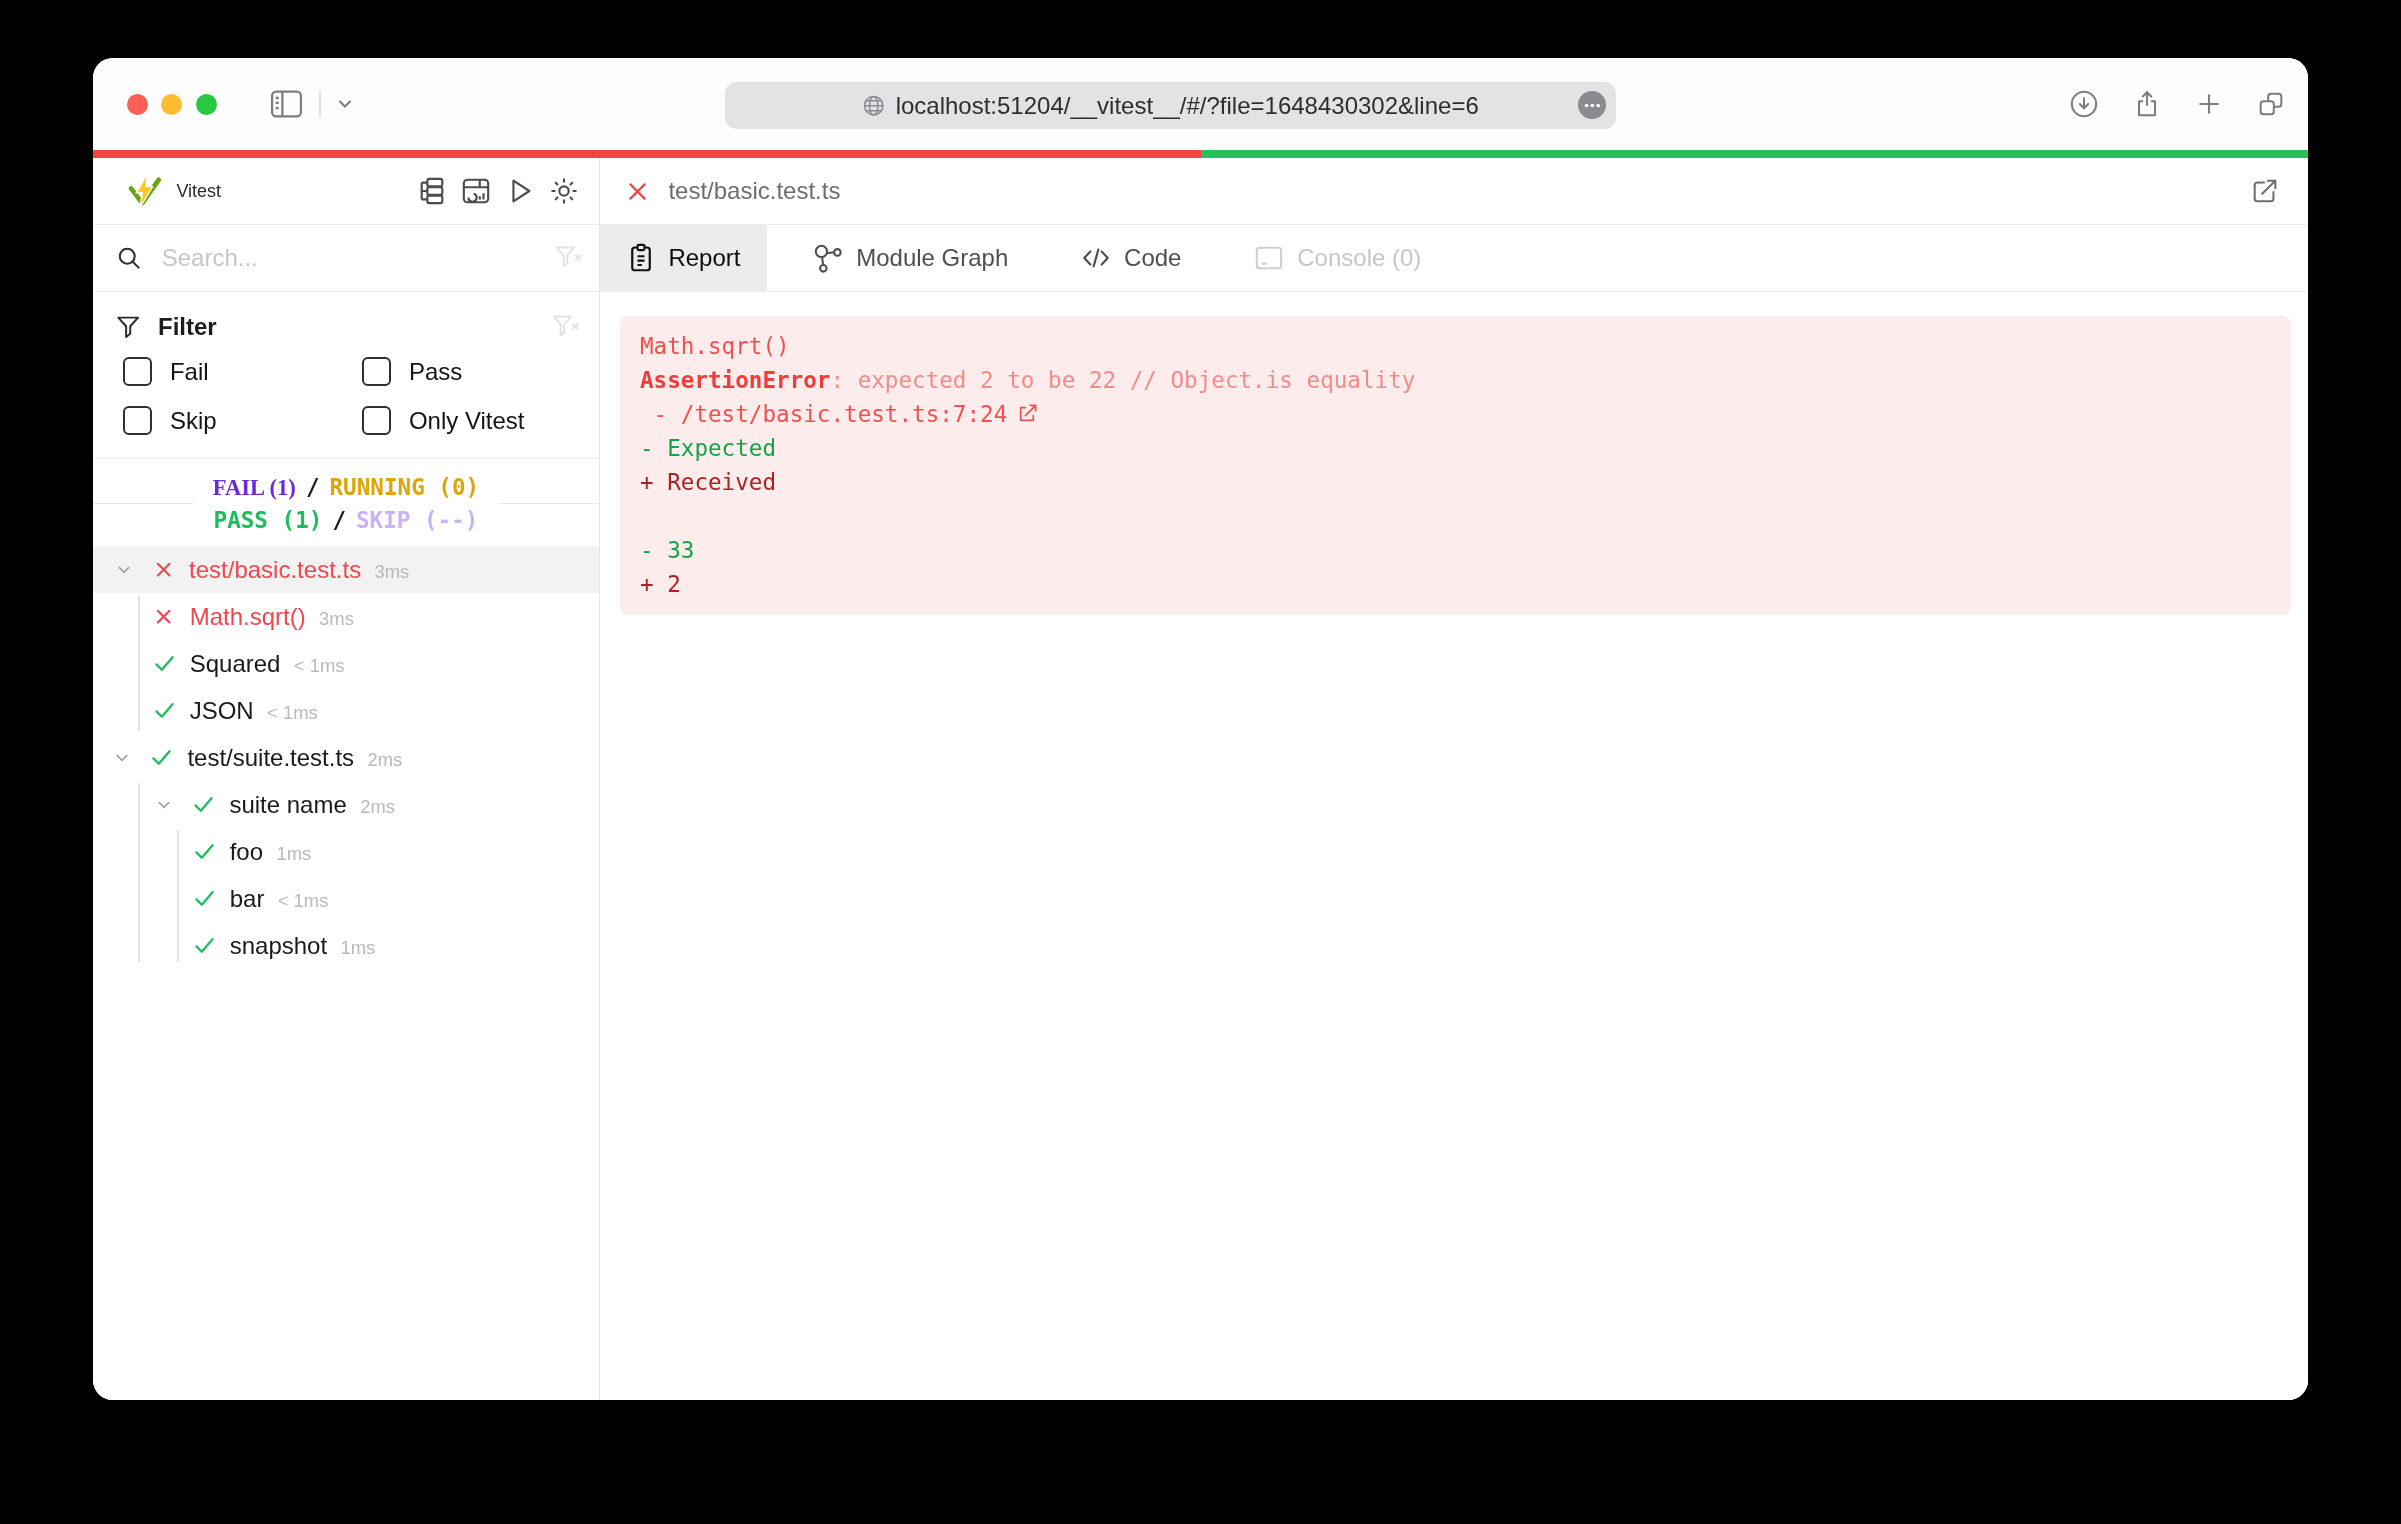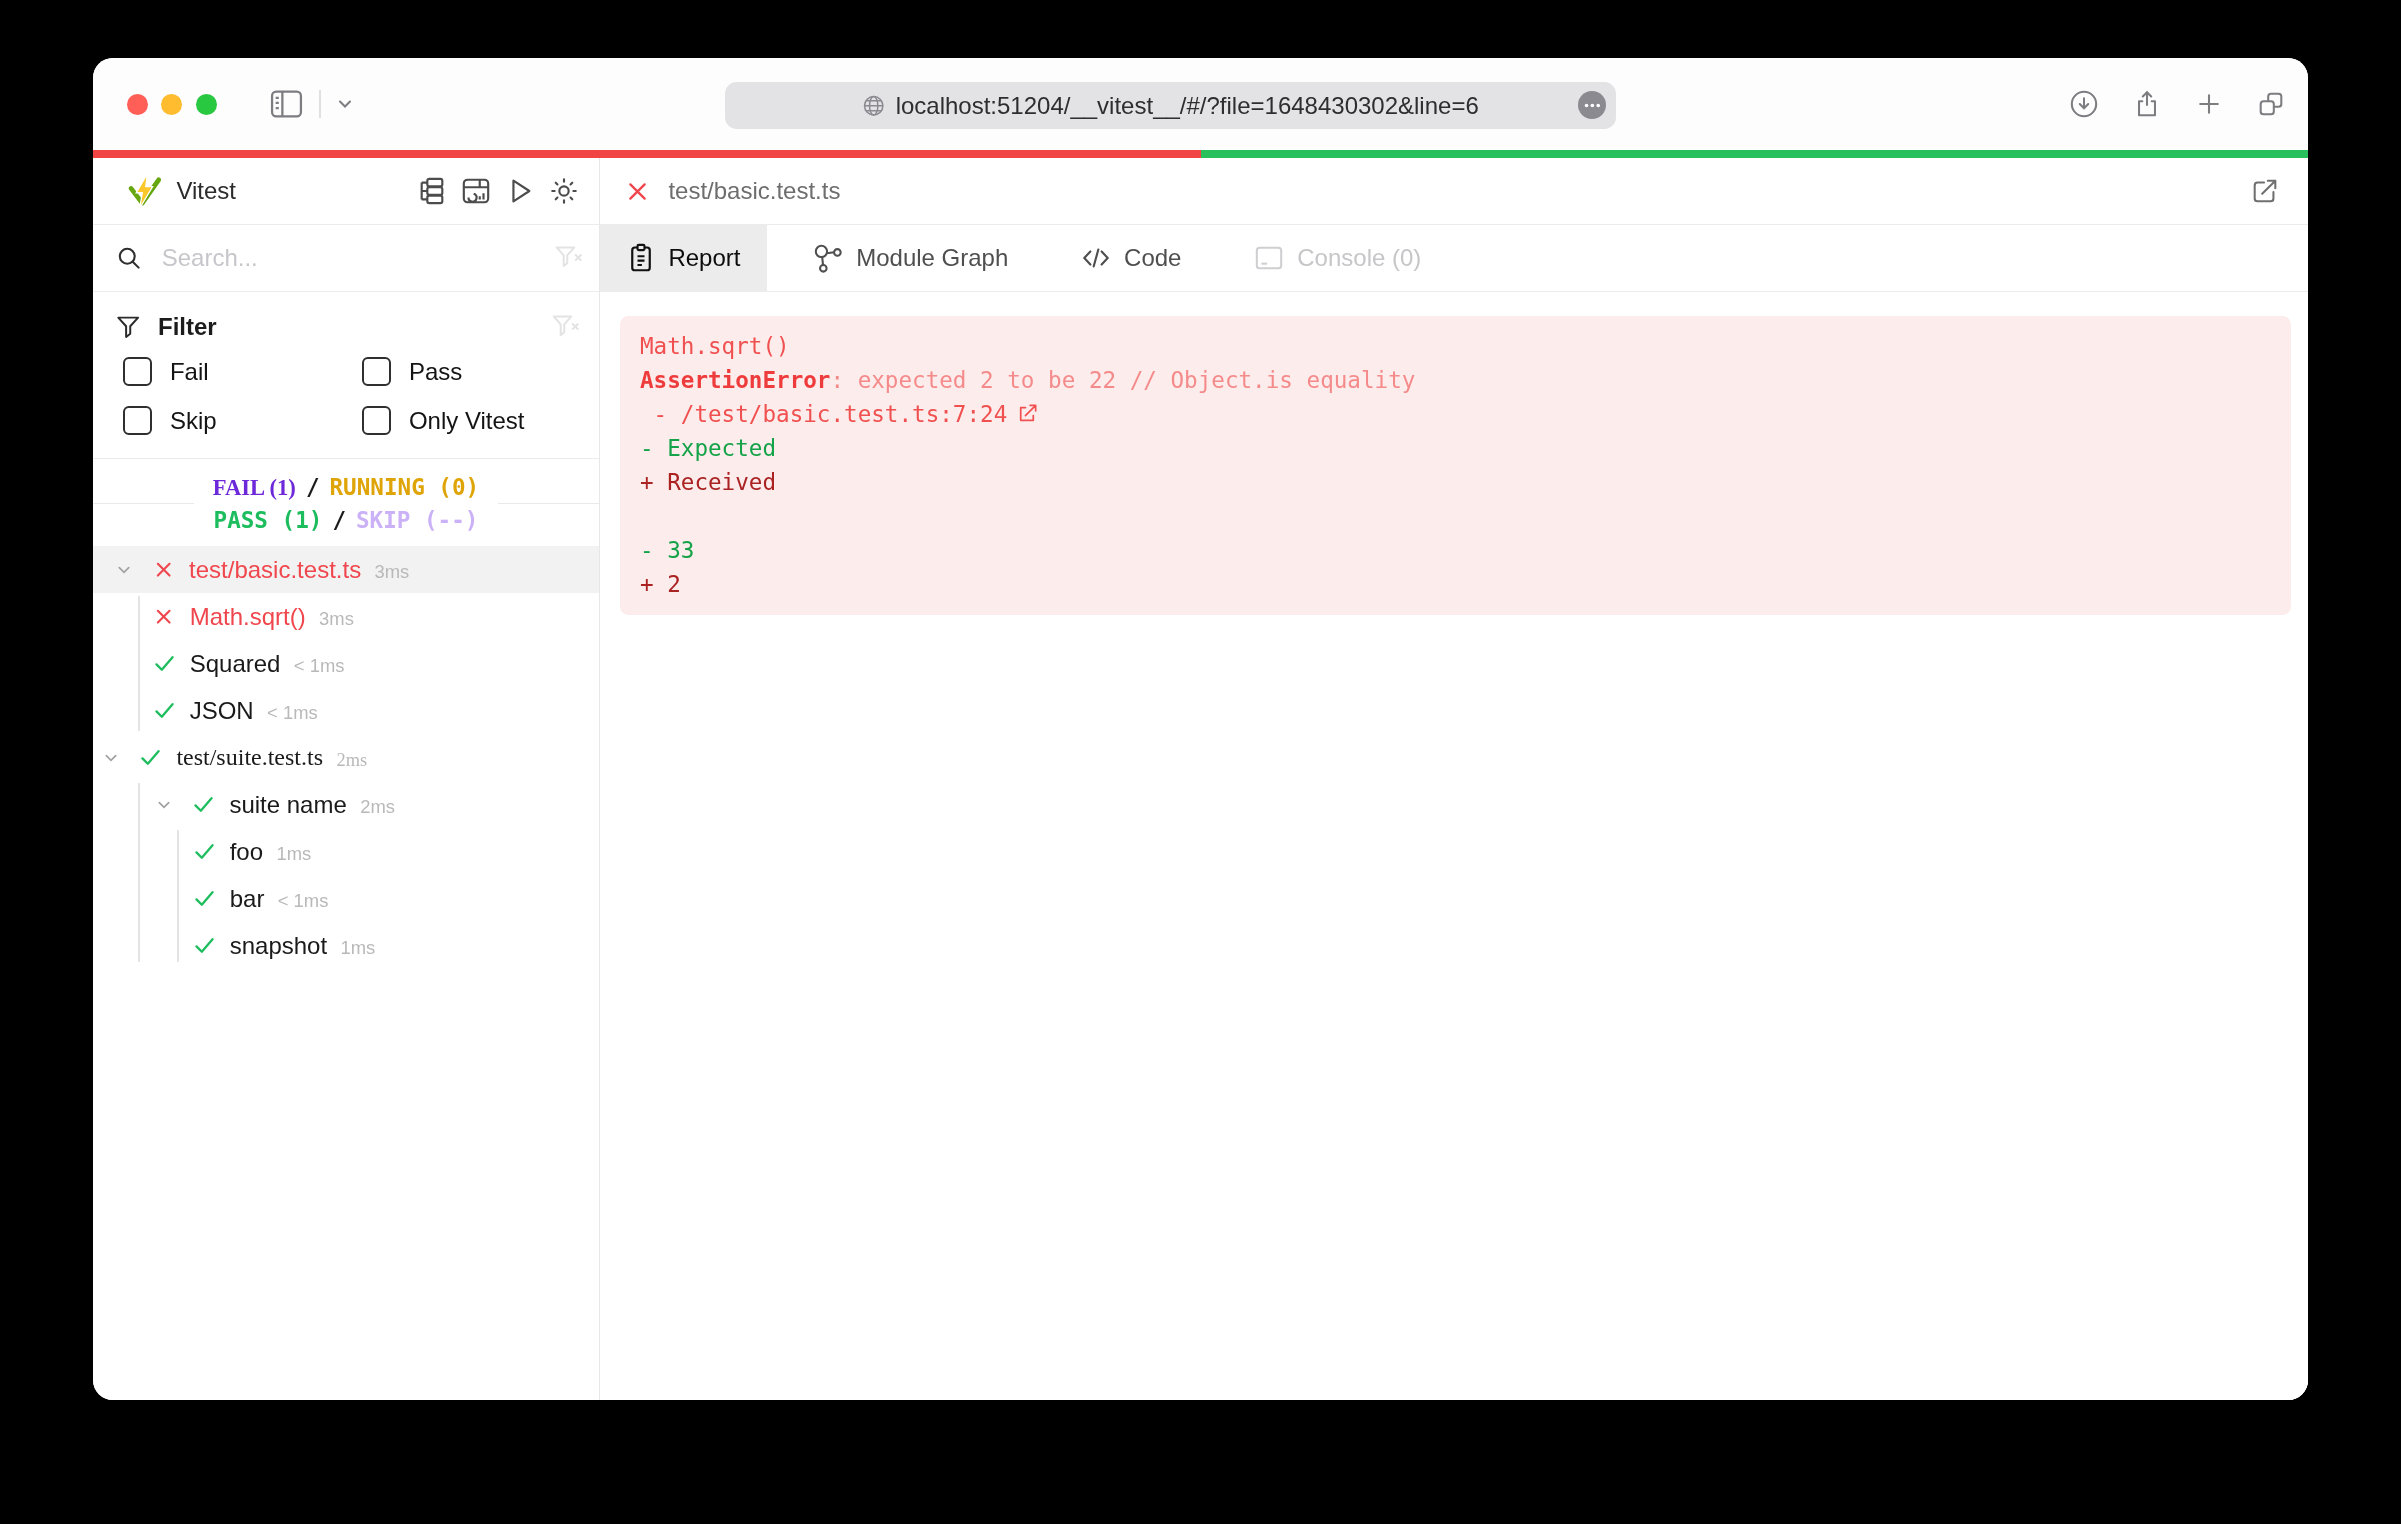--- a/index.html
+++ b/index.html
@@ -34,21 +34,21 @@
   }
   .tb-right{position:absolute;right:22px;top:0;height:92px;display:flex;align-items:center;gap:33px;}
   
   .progress{height:8.4px;flex:0 0 8.4px;display:flex;}
   .progress .fail-seg{background:#f14444;}
   .progress .pass-seg{background:#27c05d;flex:1;}
   
   .app{flex:1;display:flex;min-height:0;}
   .sidebar{width:506px;flex:0 0 506px;border-right:1.7px solid #e7e7e7;display:flex;flex-direction:column;background:#fff;}
   .sb-header{height:66px;flex:0 0 66px;border-bottom:1.7px solid #ececec;display:flex;align-items:center;padding:0 20px 0 32px;}
-  .sb-title{font-size:24px;color:#2c2c2c;margin-left:13.4px;font-weight:500;}
+  .sb-title{font-size:18px;color:#2c2c2c;margin-left:13.4px;font-weight:500;}
   .sb-header .spacer{flex:1;}
   .hd-icon{color:#4c4c4c;display:inline-flex;margin-left:14px;}
   .sb-search{height:66px;flex:0 0 66px;border-bottom:1.7px solid #ececec;display:flex;align-items:center;padding:0 15px 0 22px;}
   .sb-search input{
     border:none;outline:none;flex:1;font-size:24px;color:#333;margin-left:16.7px;background:transparent;
     font-family:"Liberation Sans", sans-serif;
   }
   .sb-search input::placeholder{color:#c6c6cb;}
   .faded-icon{color:#e3e3e3;display:inline-flex;}
   .sb-filter{flex:0 0 167px;border-bottom:1.7px solid #ececec;padding:15px 18.4px 0 22px;box-sizing:border-box;}
@@ -336,21 +336,21 @@
             <div class="tree-row pass" style="padding-left: 57px;">
 
     <span class="tr-icon pass">
       <svg width="25" height="25" viewBox="0 0 28 28" fill="none" stroke="currentColor" stroke-width="2.6" stroke-linecap="round" stroke-linejoin="round">
         <path d="M5 15 l6 6 L23 7"></path>
       </svg>
     </span>
     <span class="tr-label">JSON</span>
     <span class="tr-time">&lt; 1ms</span>
   </div>
-            <div class="tree-row pass" style="padding-left: 4px; font-family: Liberation Serif, serif;">
+            <div class="tree-row pass" style="padding-left: 15px;">
     <span class="tr-chevron">
       <svg width="22" height="22" viewBox="0 0 28 28" fill="none" stroke="currentColor" stroke-width="2.2" stroke-linecap="round">
         <path d="M8 11 l6 6 6-6"></path>
       </svg>
     </span>
 
     <span class="tr-icon pass">
       <svg width="25" height="25" viewBox="0 0 28 28" fill="none" stroke="currentColor" stroke-width="2.6" stroke-linecap="round" stroke-linejoin="round">
         <path d="M5 15 l6 6 L23 7"></path>
       </svg>

